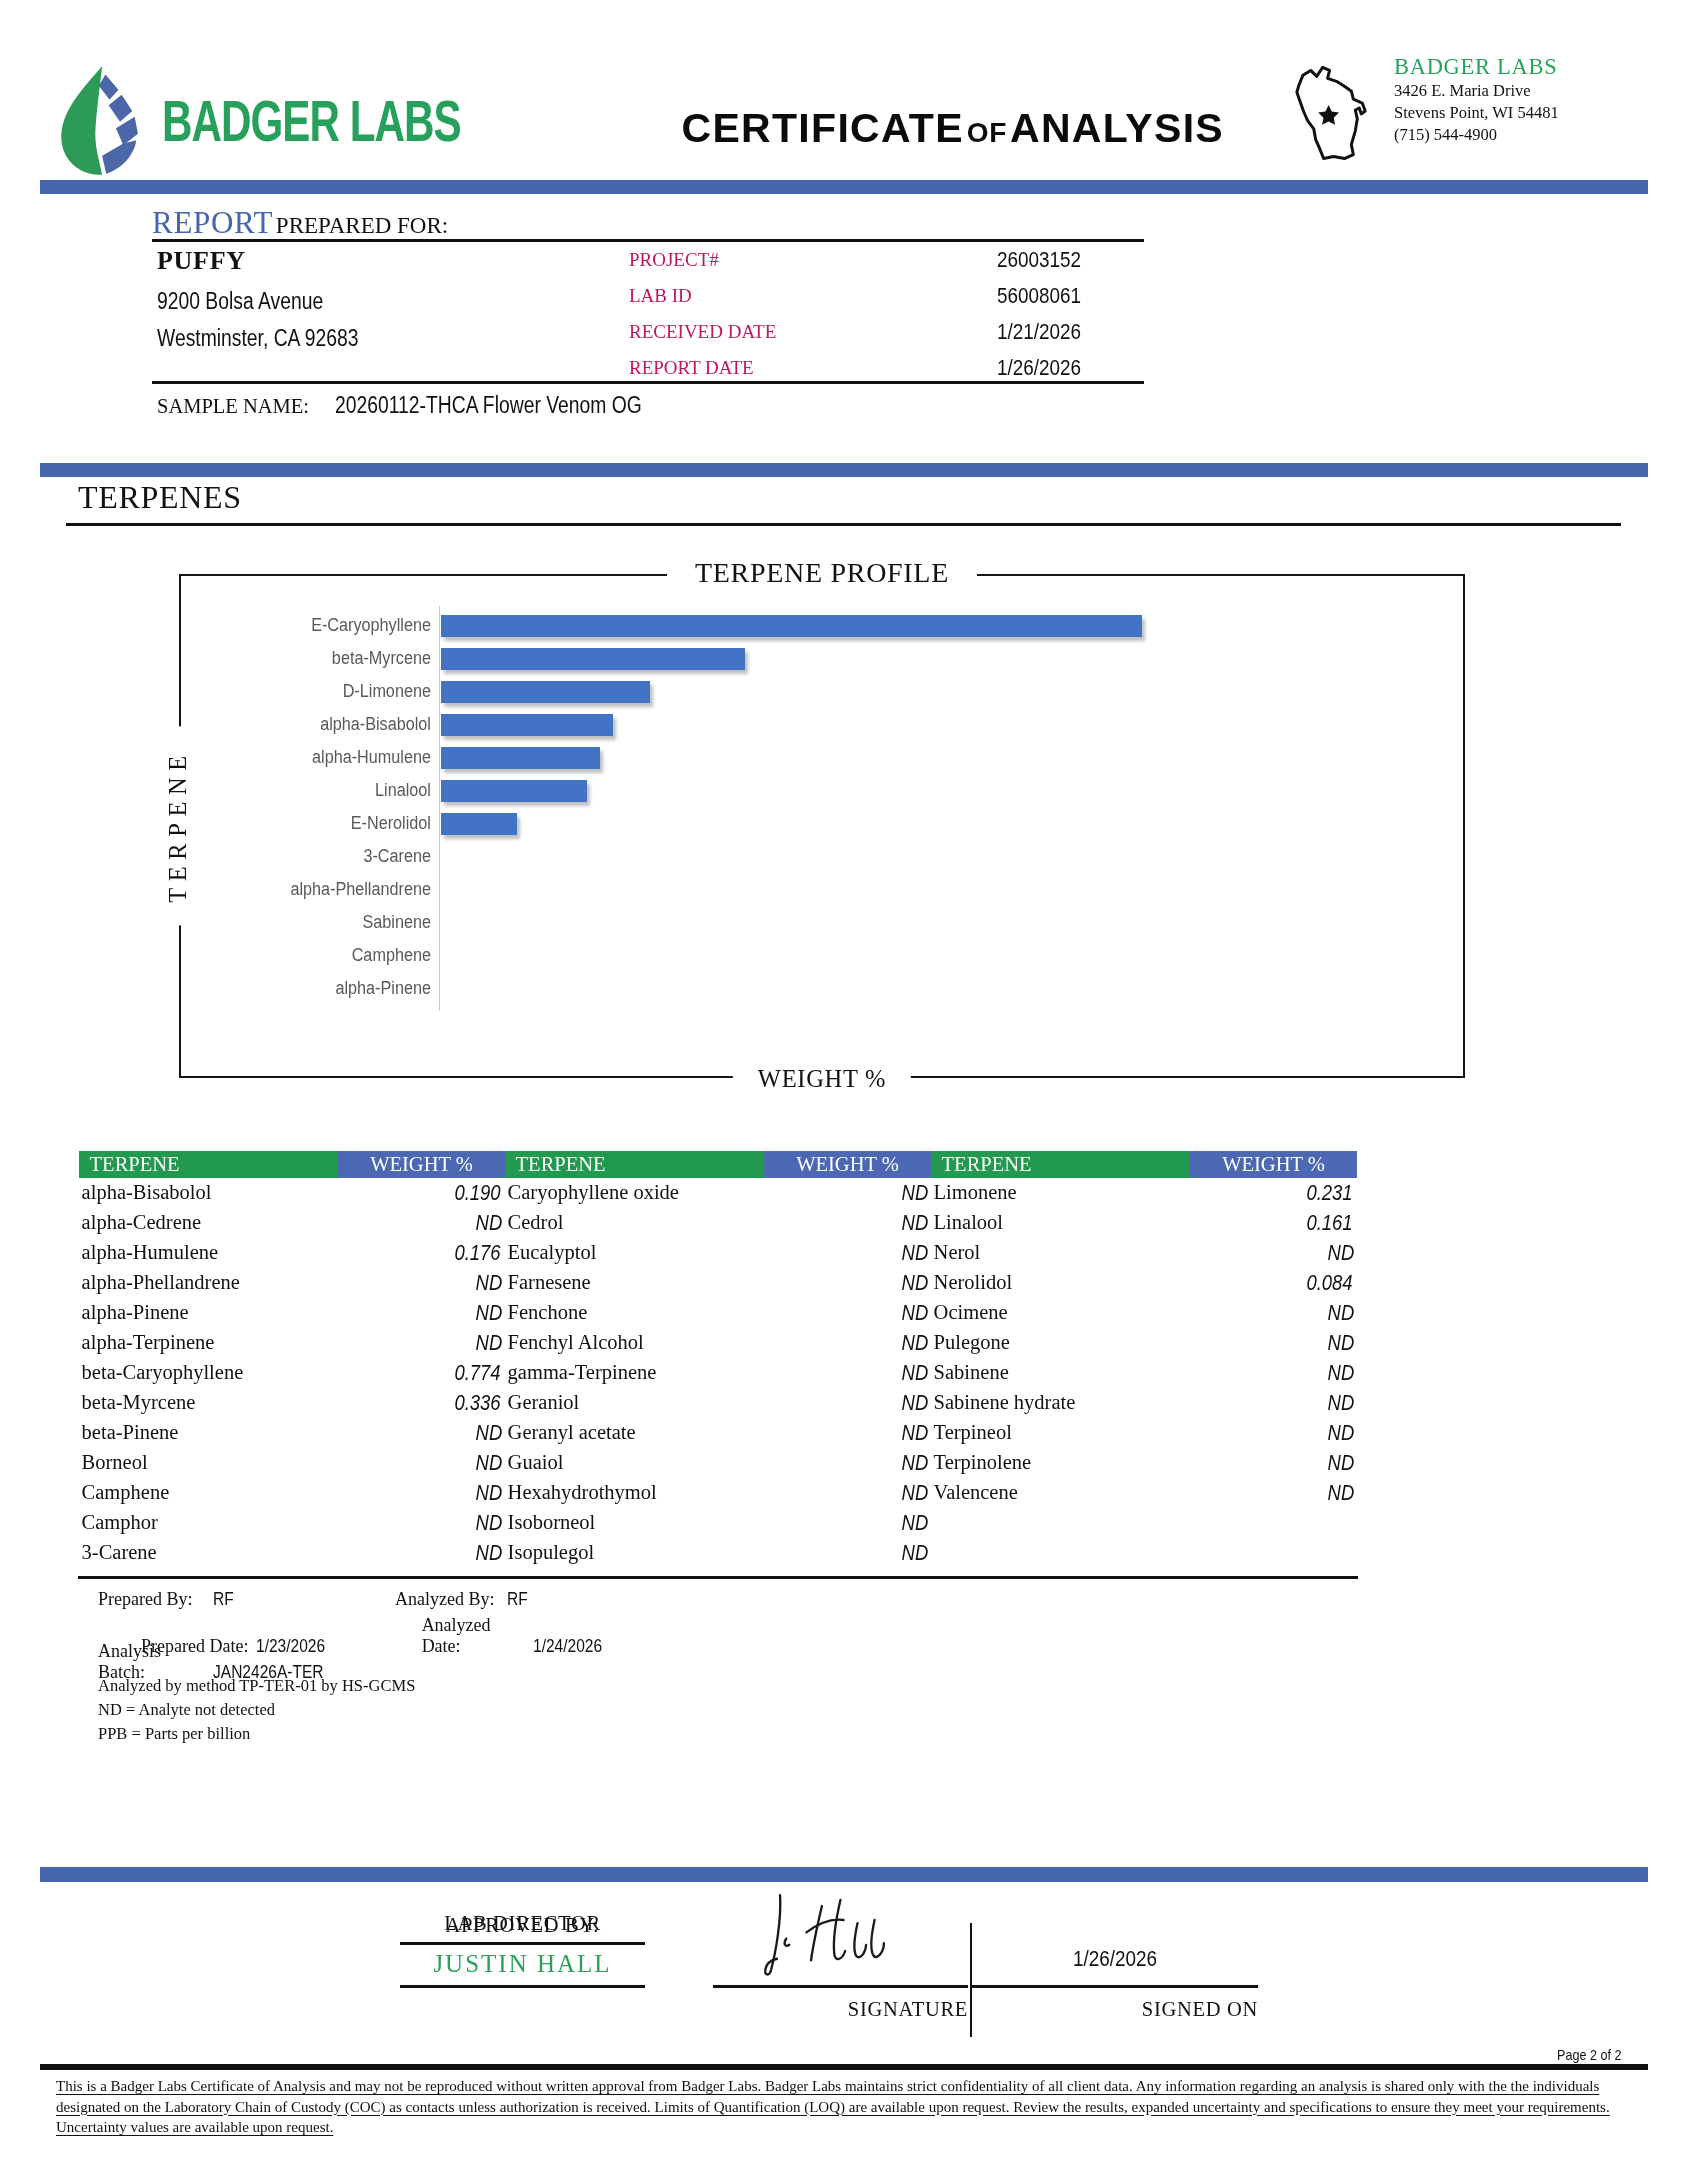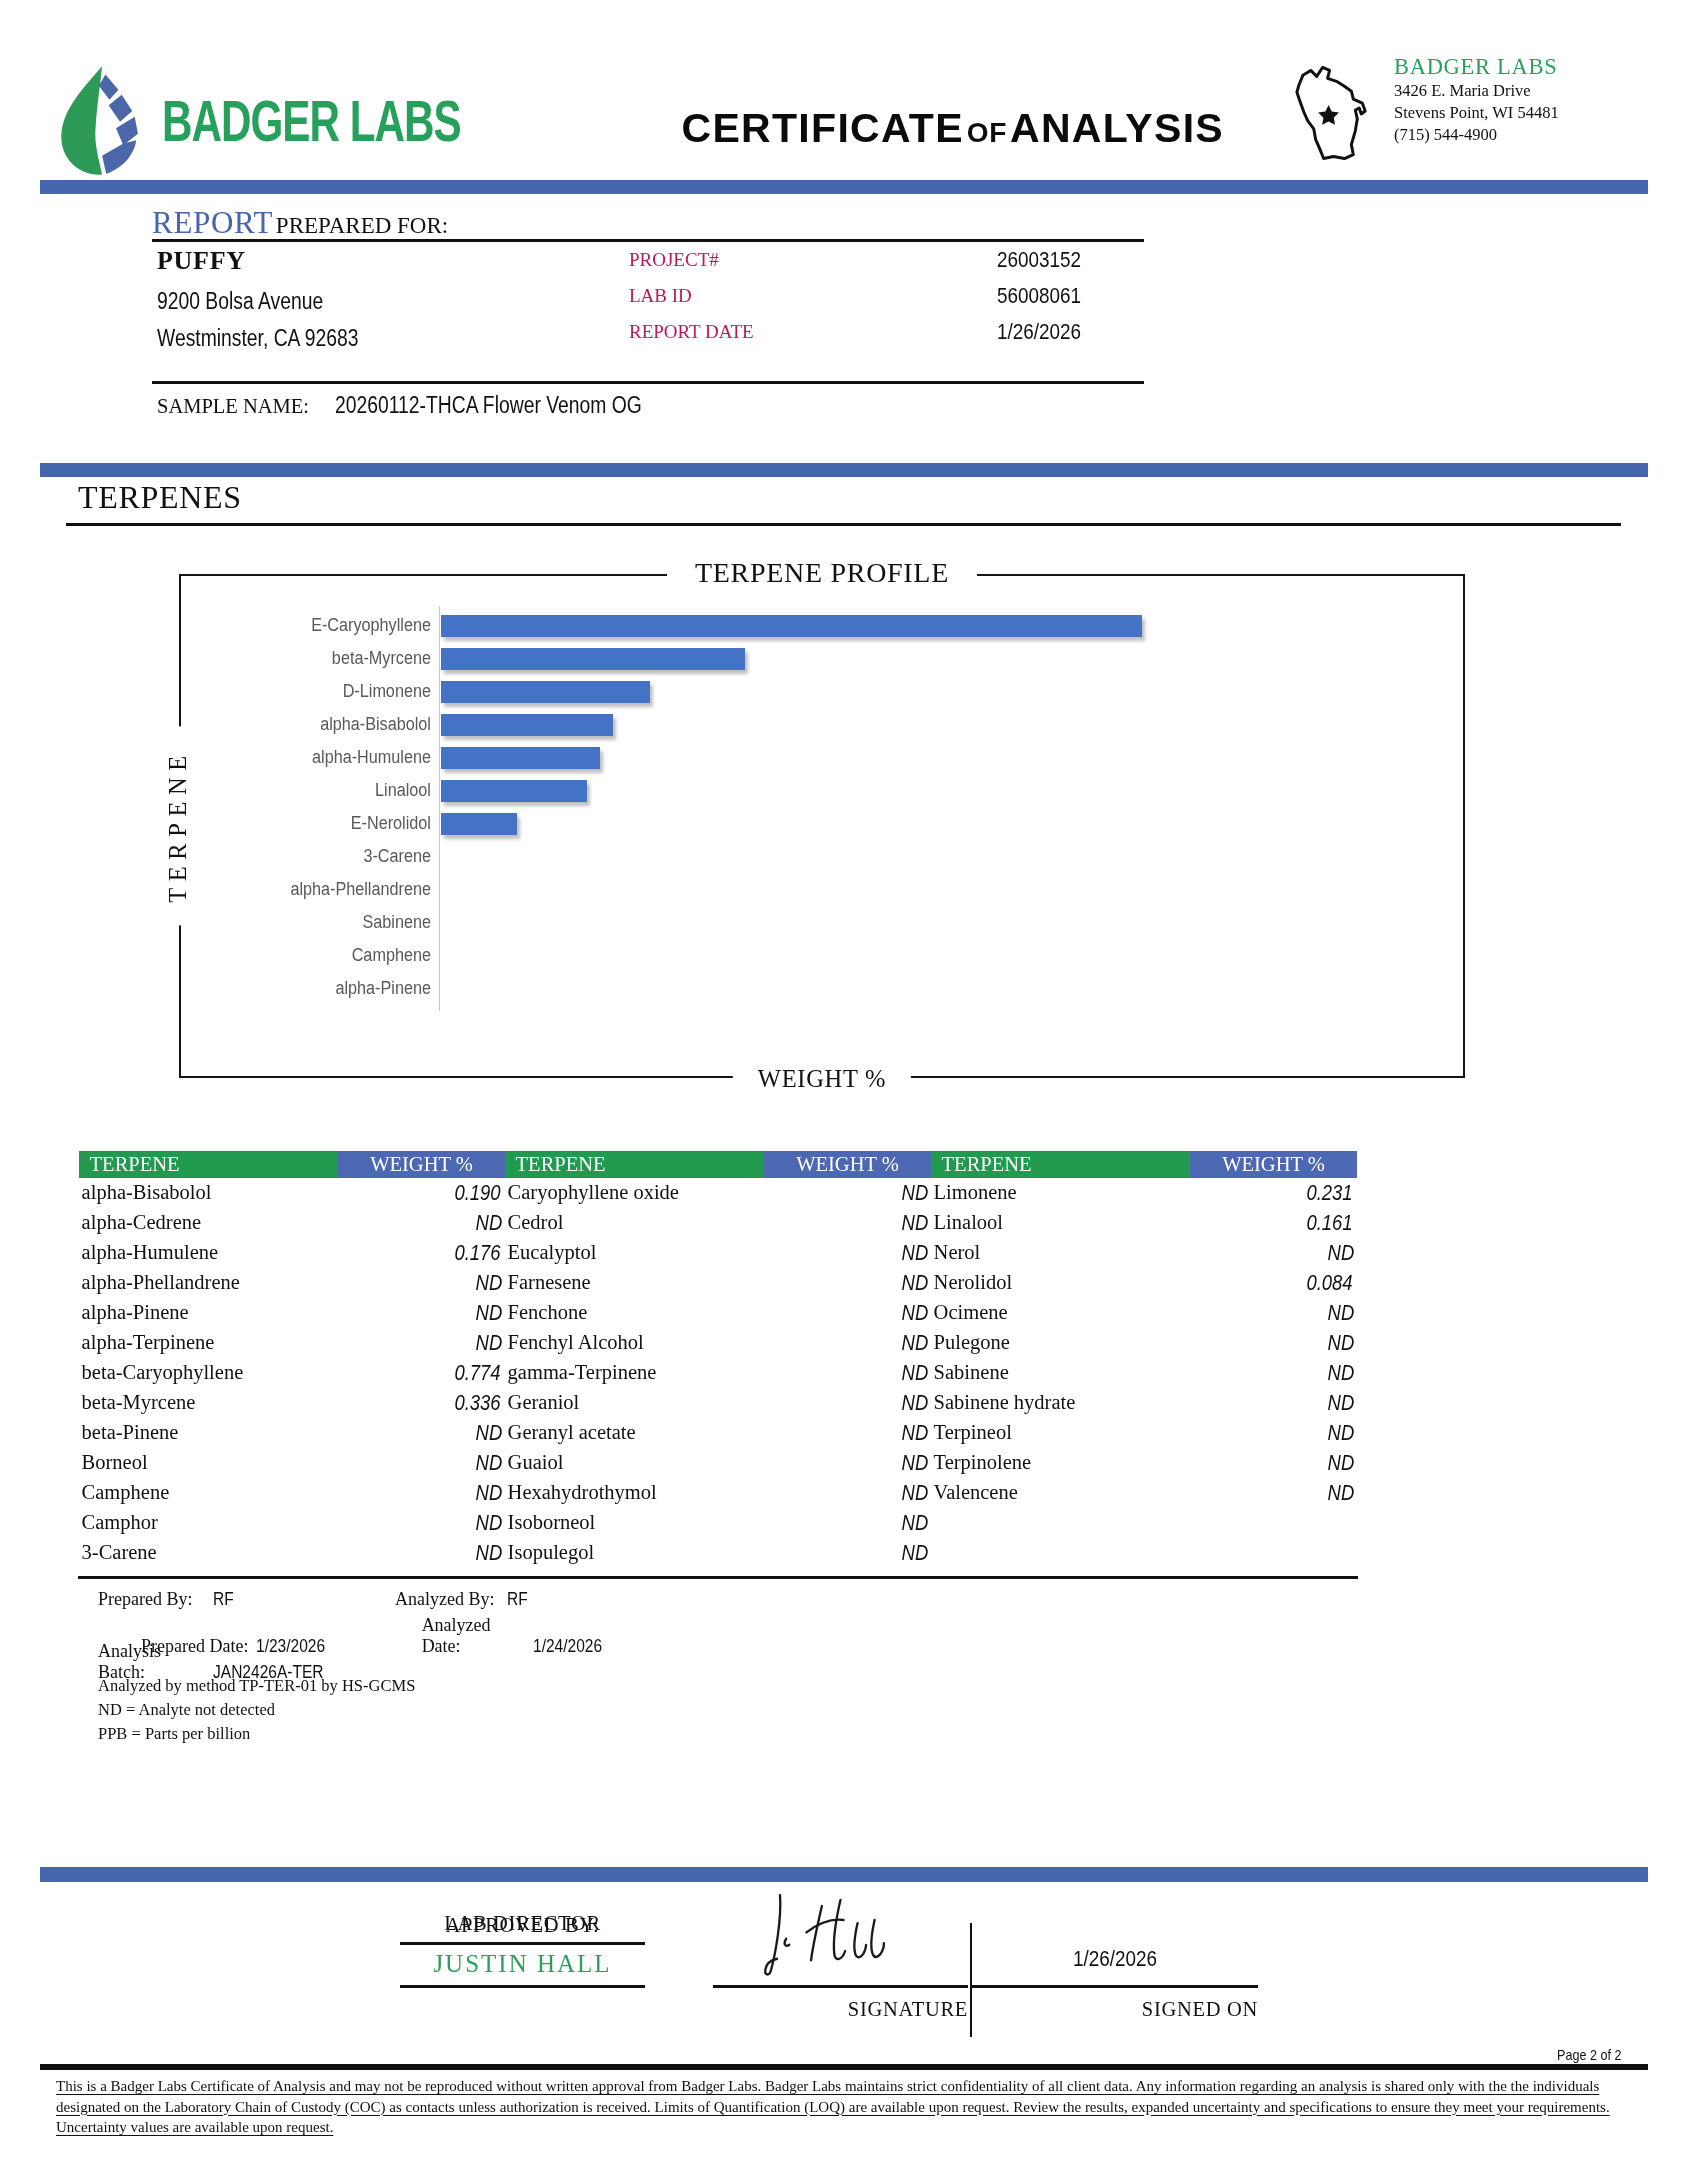--- a/index.html
+++ b/index.html
@@ -150,20 +150,24 @@
       <div class="frow">
         <div class="flabel">PROJECT#</div>
         <div class="fvalue"><span class="cn">26003152</span></div>
       </div>
 
       <div class="frow">
         <div class="flabel">LAB ID</div>
         <div class="fvalue"><span class="cn">56008061</span></div>
       </div>
 
+      <div class="frow">
+        <div class="flabel">RECEIVED DATE</div>
+        <div class="fvalue"><span class="cn">1/21/2026</span></div>
+      </div>
 
       <div class="frow">
         <div class="flabel">REPORT DATE</div>
         <div class="fvalue"><span class="cn">1/26/2026</span></div>
       </div>
     </div>
 
   <div class="rule" style="left:152px;top:381px;width:992px;height:3.3px;"></div>
 
   <div class="sample">

